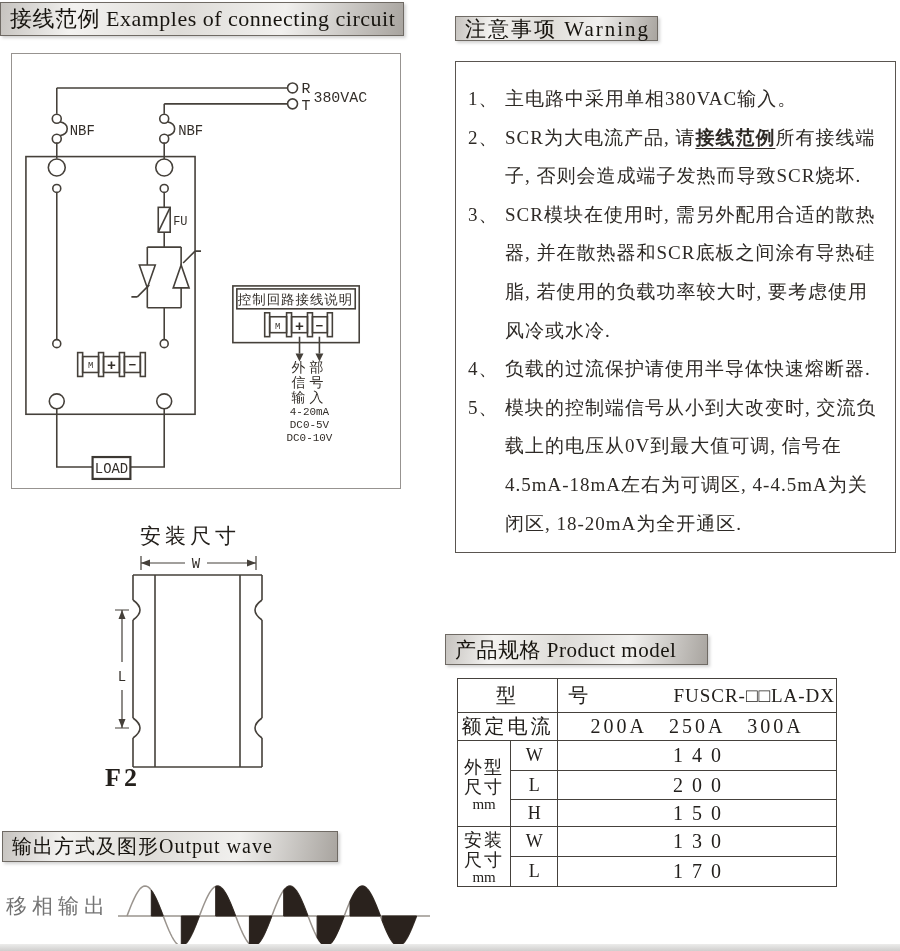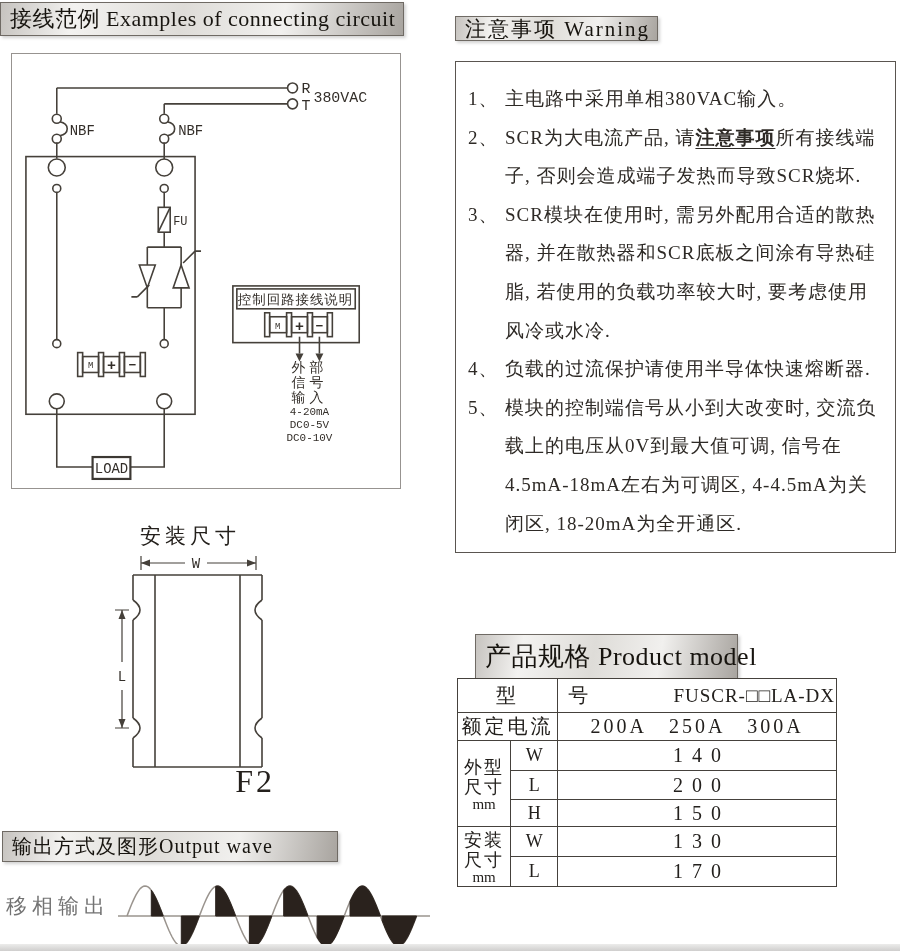--- a/index.html
+++ b/index.html
@@ -9,21 +9,21 @@
   }
   .hdr{
     position:absolute;display:flex;align-items:center;box-sizing:border-box;
     border:1px solid #6f6a64;padding-left:9px;color:#17140f;
     background:linear-gradient(100deg,#c6c3bf 0%,#f3f2f0 18%,#dedcd8 45%,#f1f0ee 70%,#a8a49f 100%);
     box-shadow:2px 2px 3px rgba(0,0,0,0.18);
     white-space:nowrap;
   }
   .hdr-wiring{left:0;top:2px;width:404px;height:34px;font-size:22px;letter-spacing:0.5px;}
   .hdr-warning{left:455px;top:16px;width:203px;height:25px;font-size:21px;letter-spacing:2px;}
-  .hdr-product{left:475px;top:634px;width:263px;height:45px;font-size:26px;letter-spacing:0.5px;}
+  .hdr-product{left:445px;top:634px;width:263px;height:31px;font-size:21px;letter-spacing:0.5px;}
   .hdr-output{left:2px;top:831px;width:336px;height:31px;font-size:20px;letter-spacing:1px;}
 
   .circuit-panel{
     position:absolute;left:11px;top:53px;width:390px;height:436px;
     border:1px solid #979390;box-sizing:border-box;background:#fff;
   }
   .csvg{width:100%;height:100%;display:block;}
   .csvg .w{stroke:#45403a;stroke-width:1.6;fill:none;}
   .csvg .thick{stroke:#3c3833;stroke-width:2.2;fill:#fff;}
   .csvg circle{stroke:#45403a;stroke-width:1.6;fill:#fff;}
@@ -32,22 +32,22 @@
   .mono{font-family:"Liberation Mono","DejaVu Sans Mono",monospace;}
   .cjk{font-family:"Liberation Serif","DejaVu Sans",serif;}
 
   .mount-title{position:absolute;left:105px;top:522px;width:170px;text-align:center;
     font-size:21px;letter-spacing:4px;color:#24201c;}
   .mount-svg{position:absolute;left:105px;top:552px;width:170px;height:245px;}
   .mount-svg .w{stroke:#45403a;stroke-width:1.6;fill:none;}
   .mount-svg .d{stroke:#45403a;stroke-width:1.2;fill:none;}
   .mount-svg .solid{fill:#45403a;stroke:none;}
   .mount-svg text{fill:#332e29;}
-  .fig-label{position:absolute;left:105px;top:763px;width:170px;text-align:right;
-    font-size:32px;letter-spacing:3px;color:#24201c;}
+  .fig-label{position:absolute;left:105px;top:763px;width:170px;text-align:left;
+    font-size:26px;letter-spacing:3px;color:#24201c;font-weight:bold;}
 
   .warning-box{
     position:absolute;left:455px;top:61px;width:441px;height:492px;box-sizing:border-box;
     border:1px solid #5a5550;padding:18px 8px 0 12px;background:#fff;
   }
   .warn-item{display:flex;font-size:19px;line-height:38.6px;letter-spacing:1px;color:#2e2a26;}
   .wnum{flex:0 0 37px;}
   .wbody{flex:1;width:380px;}
   .wbody .em{font-weight:bold;text-decoration:underline;text-underline-offset:4px;}
 
@@ -230,21 +230,21 @@
 </svg>
 <div class="fig-label">F2</div>
 
 <div class="warning-box" id="warning-list">
     <div class="warn-item">
       <span class="wnum">1、</span>
       <span class="wbody"><span>主电路中采用单相380VAC输入。</span></span>
     </div>
     <div class="warn-item">
       <span class="wnum">2、</span>
-      <span class="wbody"><span>SCR为大电流产品, 请</span><span class="em">注意事项</span><span>所有接线端子, 否则会造成端子发热而导致SCR烧坏.</span></span>
+      <span class="wbody"><span>SCR为大电流产品, 请</span><span class="em">接线范例</span><span>所有接线端子, 否则会造成端子发热而导致SCR烧坏.</span></span>
     </div>
     <div class="warn-item">
       <span class="wnum">3、</span>
       <span class="wbody"><span>SCR模块在使用时, 需另外配用合适的散热器, 并在散热器和SCR底板之间涂有导热硅脂, 若使用的负载功率较大时, 要考虑使用风冷或水冷.</span></span>
     </div>
     <div class="warn-item">
       <span class="wnum">4、</span>
       <span class="wbody"><span>负载的过流保护请使用半导体快速熔断器.</span></span>
     </div>
     <div class="warn-item">

